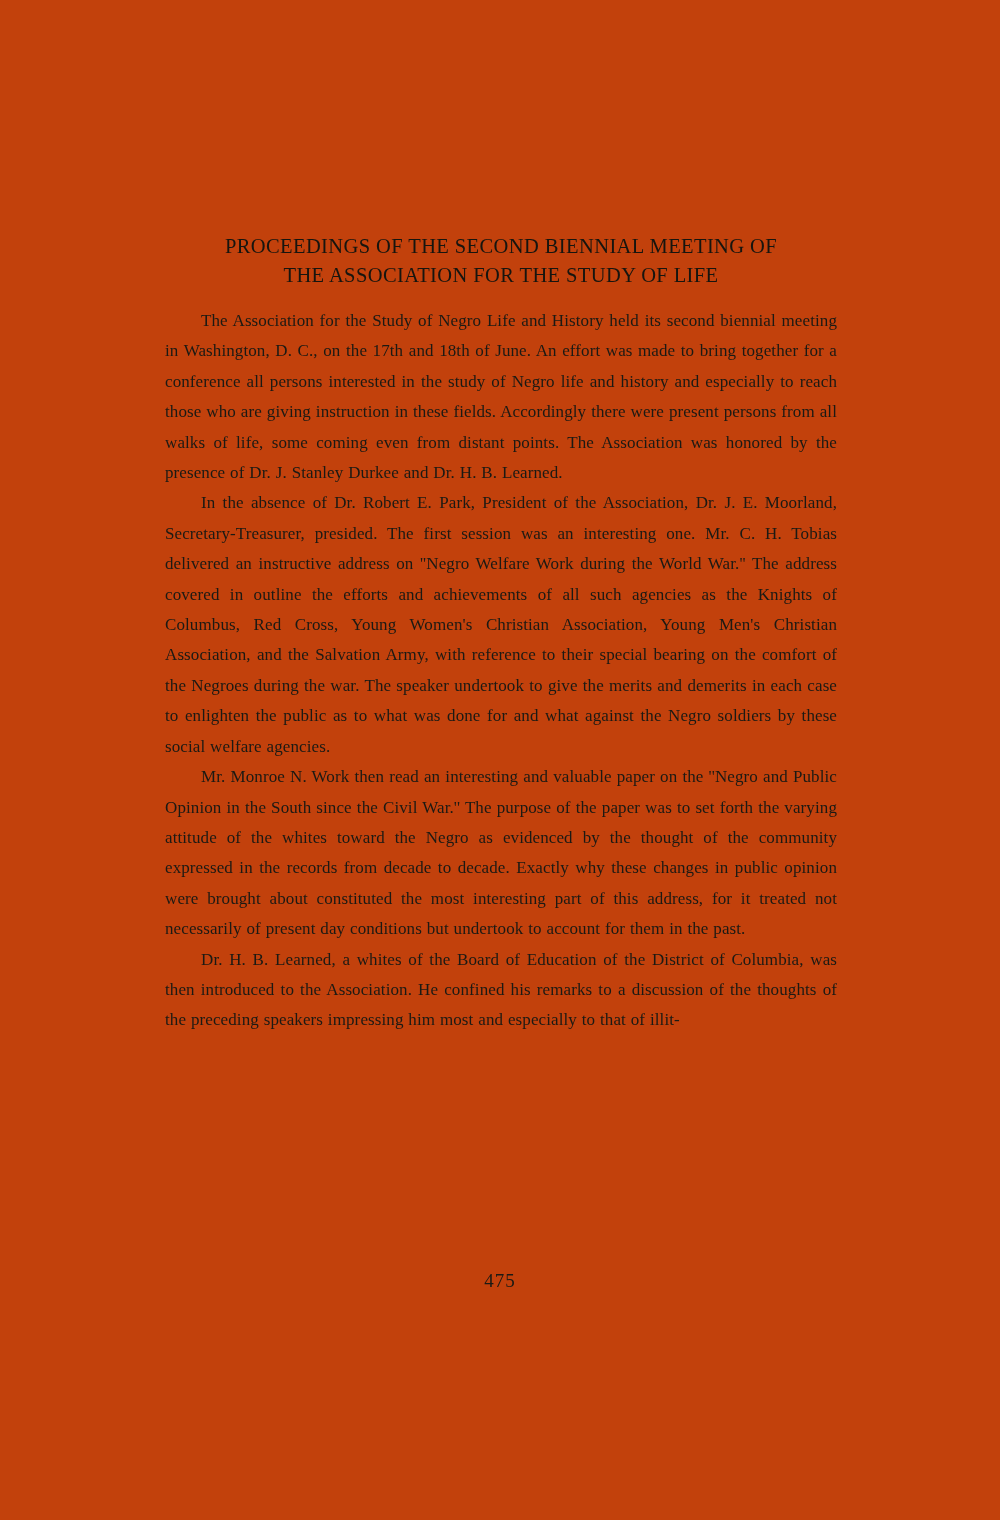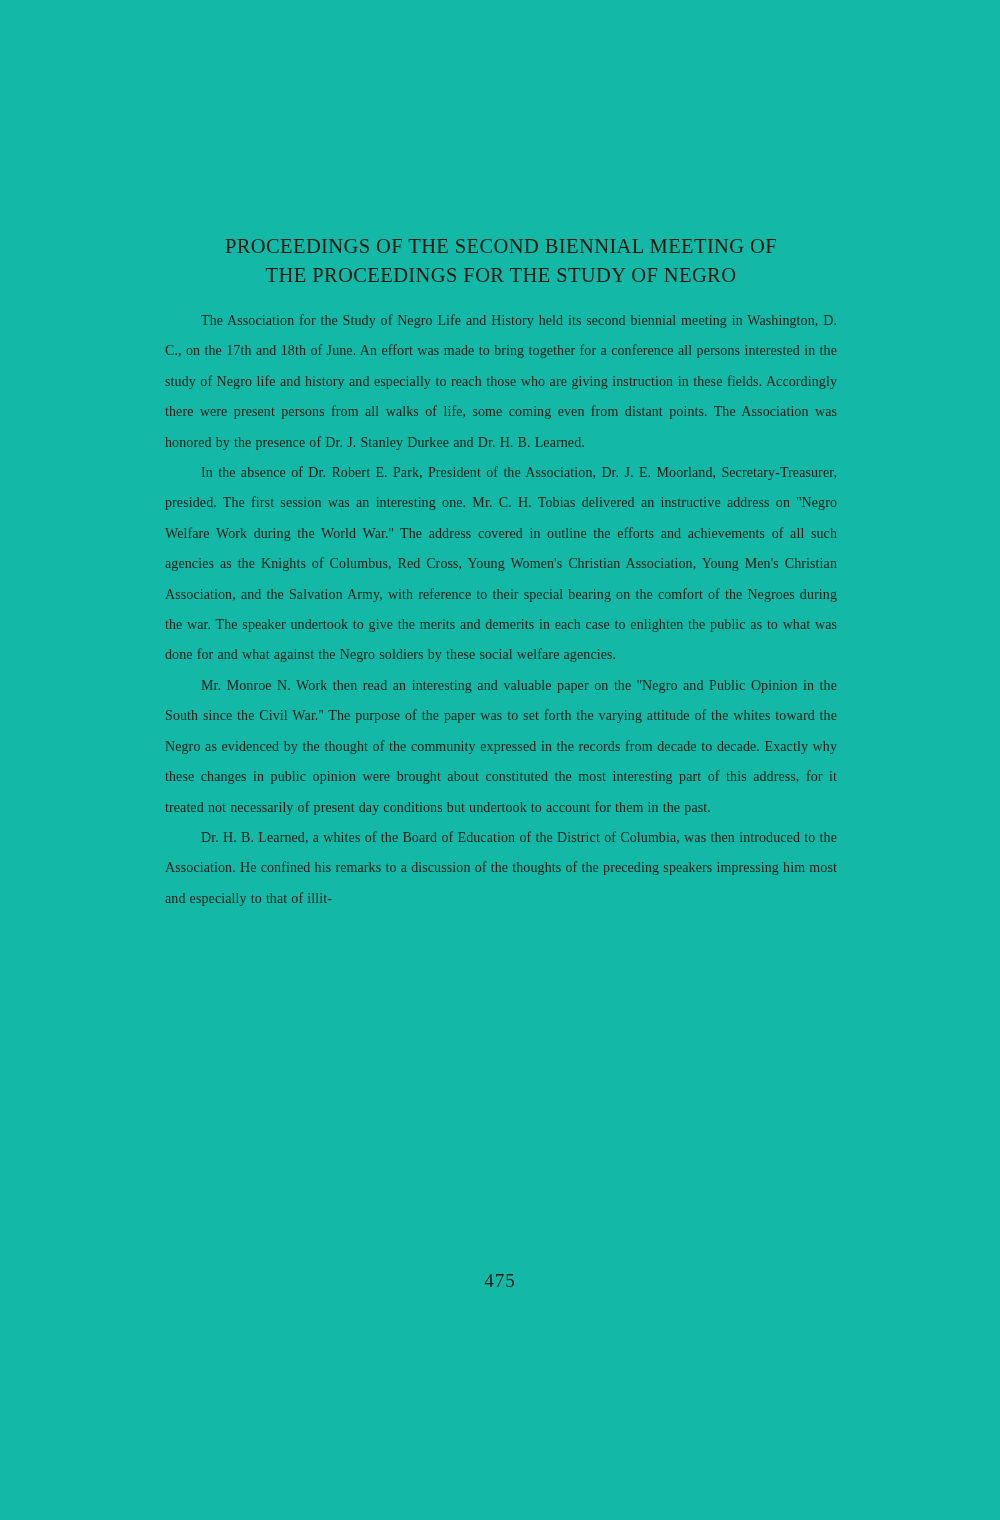--- a/index.html
+++ b/index.html
@@ -12,21 +12,21 @@
     height: 1520px;
     font-family: "Liberation Serif", serif;
     color: #1a1a1a;
     -webkit-font-smoothing: antialiased;
   }
   .page {
     position: relative;
     width: 1000px;
     height: 1520px;
     box-sizing: border-box;
-    background: #14b8a6;
+    background: #c2410c;
     overflow: hidden;
   }
   .content {
     position: absolute;
     left: 165px;
     top: 232px;
     width: 672px;
   }
   .title {
     text-align: center;
@@ -36,21 +36,21 @@
     color: #16150f;
     margin: 0 0 16px 0;
     font-weight: normal;
   }
   .title .line {
     display: block;
     white-space: nowrap;
   }
   p.body-par {
     margin: 0;
-    font-size: 14px;
+    font-size: 17px;
     line-height: 30.4px;
     text-align: justify;
     text-justify: inter-word;
     text-indent: 36px;
     color: #1b1a14;
     letter-spacing: 0.1px;
     word-spacing: 0.5px;
   }
   .folio {
     position: absolute;
@@ -65,21 +65,21 @@
 </style>
 </head>
 <body>
 
 <div class="page">
 
   <div class="content">
 
     <h1 class="title">
       <span class="line">PROCEEDINGS OF THE SECOND BIENNIAL MEETING OF</span>
-      <span class="line">THE PROCEEDINGS FOR THE STUDY OF NEGRO</span>
+      <span class="line">THE ASSOCIATION FOR THE STUDY OF LIFE</span>
     </h1>
 
     <p class="body-par">The Association for the Study of Negro Life and History held its second biennial meeting in Washington, D. C., on the 17th and 18th of June.  An effort was made to bring together for a conference all persons interested in the study of Negro life and history and especially to reach those who are giving instruction in these fields.  Accordingly there were present persons from all walks of life, some coming even from distant points.  The Association was honored by the presence of Dr. J. Stanley Durkee and Dr. H. B. Learned.</p>
     <p class="body-par">In the absence of Dr. Robert E. Park, President of the Association, Dr. J. E. Moorland, Secretary-Treasurer, presided.  The first session was an interesting one.  Mr. C. H. Tobias delivered an instructive address on ''Negro Welfare Work during the World War.''  The address covered in outline the efforts and achievements of all such agencies as the Knights of Columbus, Red Cross, Young Women's Christian Association, Young Men's Christian Association, and the Salvation Army, with reference to their special bearing on the comfort of the Negroes during the war.  The speaker undertook to give the merits and demerits in each case to enlighten the public as to what was done for and what against the Negro soldiers by these social welfare agencies.</p>
     <p class="body-par">Mr. Monroe N. Work then read an interesting and valuable paper on the ''Negro and Public Opinion in the South since the Civil War.''  The purpose of the paper was to set forth the varying attitude of the whites toward the Negro as evidenced by the thought of the community expressed in the records from decade to decade. Exactly why these changes in public opinion were brought about constituted the most interesting part of this address, for it treated not necessarily of present day conditions but undertook to account for them in the past.</p>
     <p class="body-par">Dr. H. B. Learned, a whites of the Board of Education of the District of Columbia, was then introduced to the Association.  He confined his remarks to a discussion of the thoughts of the preceding speakers impressing him most and especially to that of illit-</p>
 
   </div>
 
   <div class="folio">475</div>

